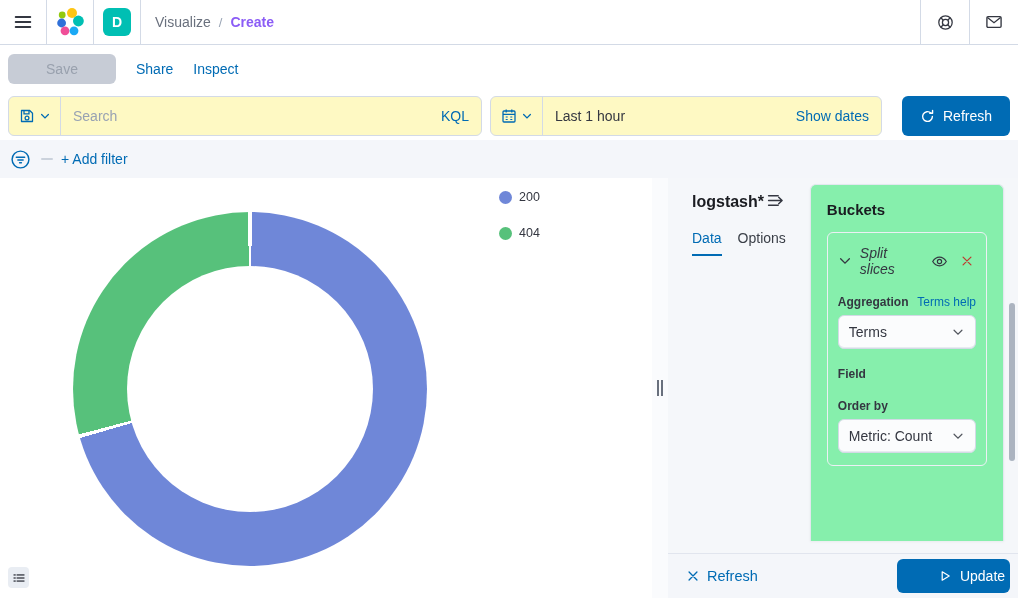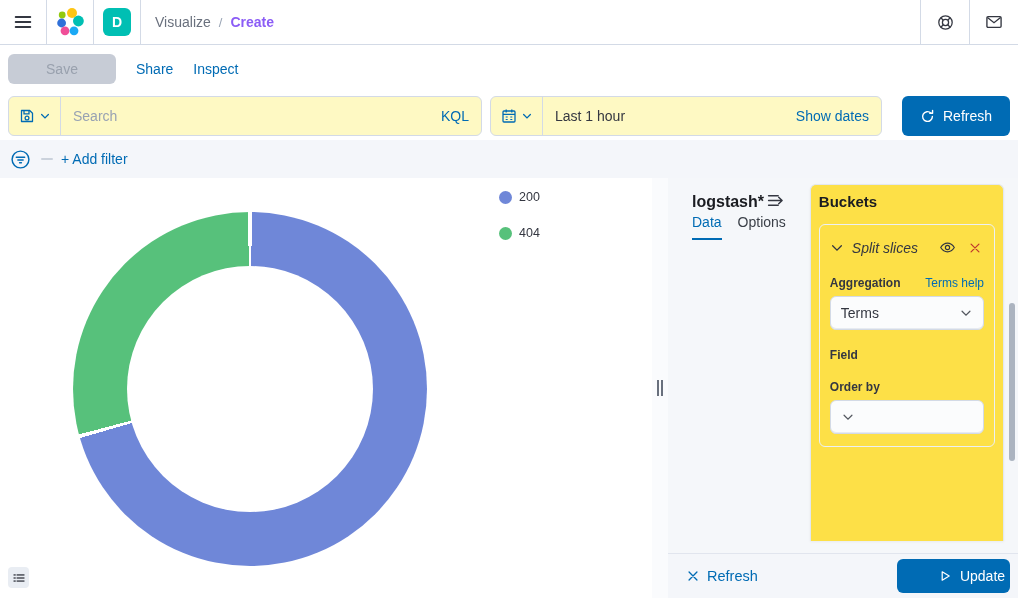--- a/index.html
+++ b/index.html
@@ -54,26 +54,26 @@
   .gutter { width:16px; background:#FAFBFD; position:relative; cursor:col-resize; }
   .resize-handle { position:absolute; top:50%; left:50%; transform:translate(-50%,-50%); display:flex; gap:2px; }
   .resize-handle i { width:2px; height:16px; background:#69707D; display:block; }
 
   
   .panel { width:350px; background:#F5F7FA; position:relative; display:flex; flex-direction:row; padding-bottom:45px; }
   .panel-header { padding:12px 16px 0 24px; }
   .panel-title-row { display:flex; align-items:center; justify-content:space-between; }
   .panel-title { font-size:16px; font-weight:700; color:#1A1C21; }
   .collapse-btn { background:none; border:none; cursor:pointer; padding:2px; }
-  .tabs { display:flex; gap:16px; }
+  .tabs { display:flex; gap:16px; margin-top:16px; }
   .tab { font-size:14px; padding-bottom:8px; cursor:pointer; border-bottom:2px solid transparent; }
   .tab.active { color:#006BB4; font-weight:500; border-bottom-color:#006BB4; }
   .tab.inactive { color:#3A3F47; }
 
-  .panel-card { margin:6px 14px 12px 8px; background:#fde047; border:1px solid #E3E8EF; border-bottom:none; border-radius:6px 6px 0 0; box-shadow:0 1px 3px rgba(0,0,0,0.05); flex:1; min-height:0; overflow:hidden; padding:8px; }
+  .panel-card { margin:6px 14px 12px 8px; background:#86efac; border:1px solid #E3E8EF; border-bottom:none; border-radius:6px 6px 0 0; box-shadow:0 1px 3px rgba(0,0,0,0.05); flex:1; min-height:0; overflow:hidden; padding:16px; }
   .buckets-heading { font-size:15px; font-weight:700; color:#1A1C21; }
   .subcard { margin-top:14px; border:1px solid #ECF0F5; border-radius:6px; padding:12px 10px; }
   .split-row { display:flex; align-items:center; gap:8px;font-style:italic; }
   .split-label { font-size:14px; color:#343741; flex:1; }
   .icon-btn { background:none; border:none; cursor:pointer; padding:2px; display:flex; align-items:center; }
   .form-label-row { display:flex; align-items:center; justify-content:space-between; margin-top:18px; margin-bottom:6px; }
   .form-label { font-size:12px; font-weight:700; color:#343741; }
   .form-help { font-size:12px; color:#006BB4; cursor:pointer; }
   .select { height:34px; background:#FBFCFD; border:1px solid #D3DAE6; border-radius:6px; display:flex; align-items:center; padding:0 10px; cursor:pointer; box-shadow:inset 0 -1px 0 rgba(211,218,230,.5); }
   .select span { flex:1; font-size:14px; color:#343741; }
@@ -282,20 +282,21 @@
         </div>
 
         <div class="form-label-row">
           <span class="form-label">Field</span>
         </div>
 
         <div class="form-label-row">
           <span class="form-label">Order by</span>
         </div>
         <div class="select">
+          <span>Metric: Count</span>
           <svg width="14" height="14" viewBox="0 0 16 16" fill="none">
               <path d="M3.5 6l4.5 4.5L12.5 6" stroke="#53575F" stroke-width="1.4" stroke-linecap="round"></path>
             </svg>
         </div>
       </div>
     </div>
 
     <div class="panel-scrollbar"></div>
 
     <div class="panel-bottombar">

